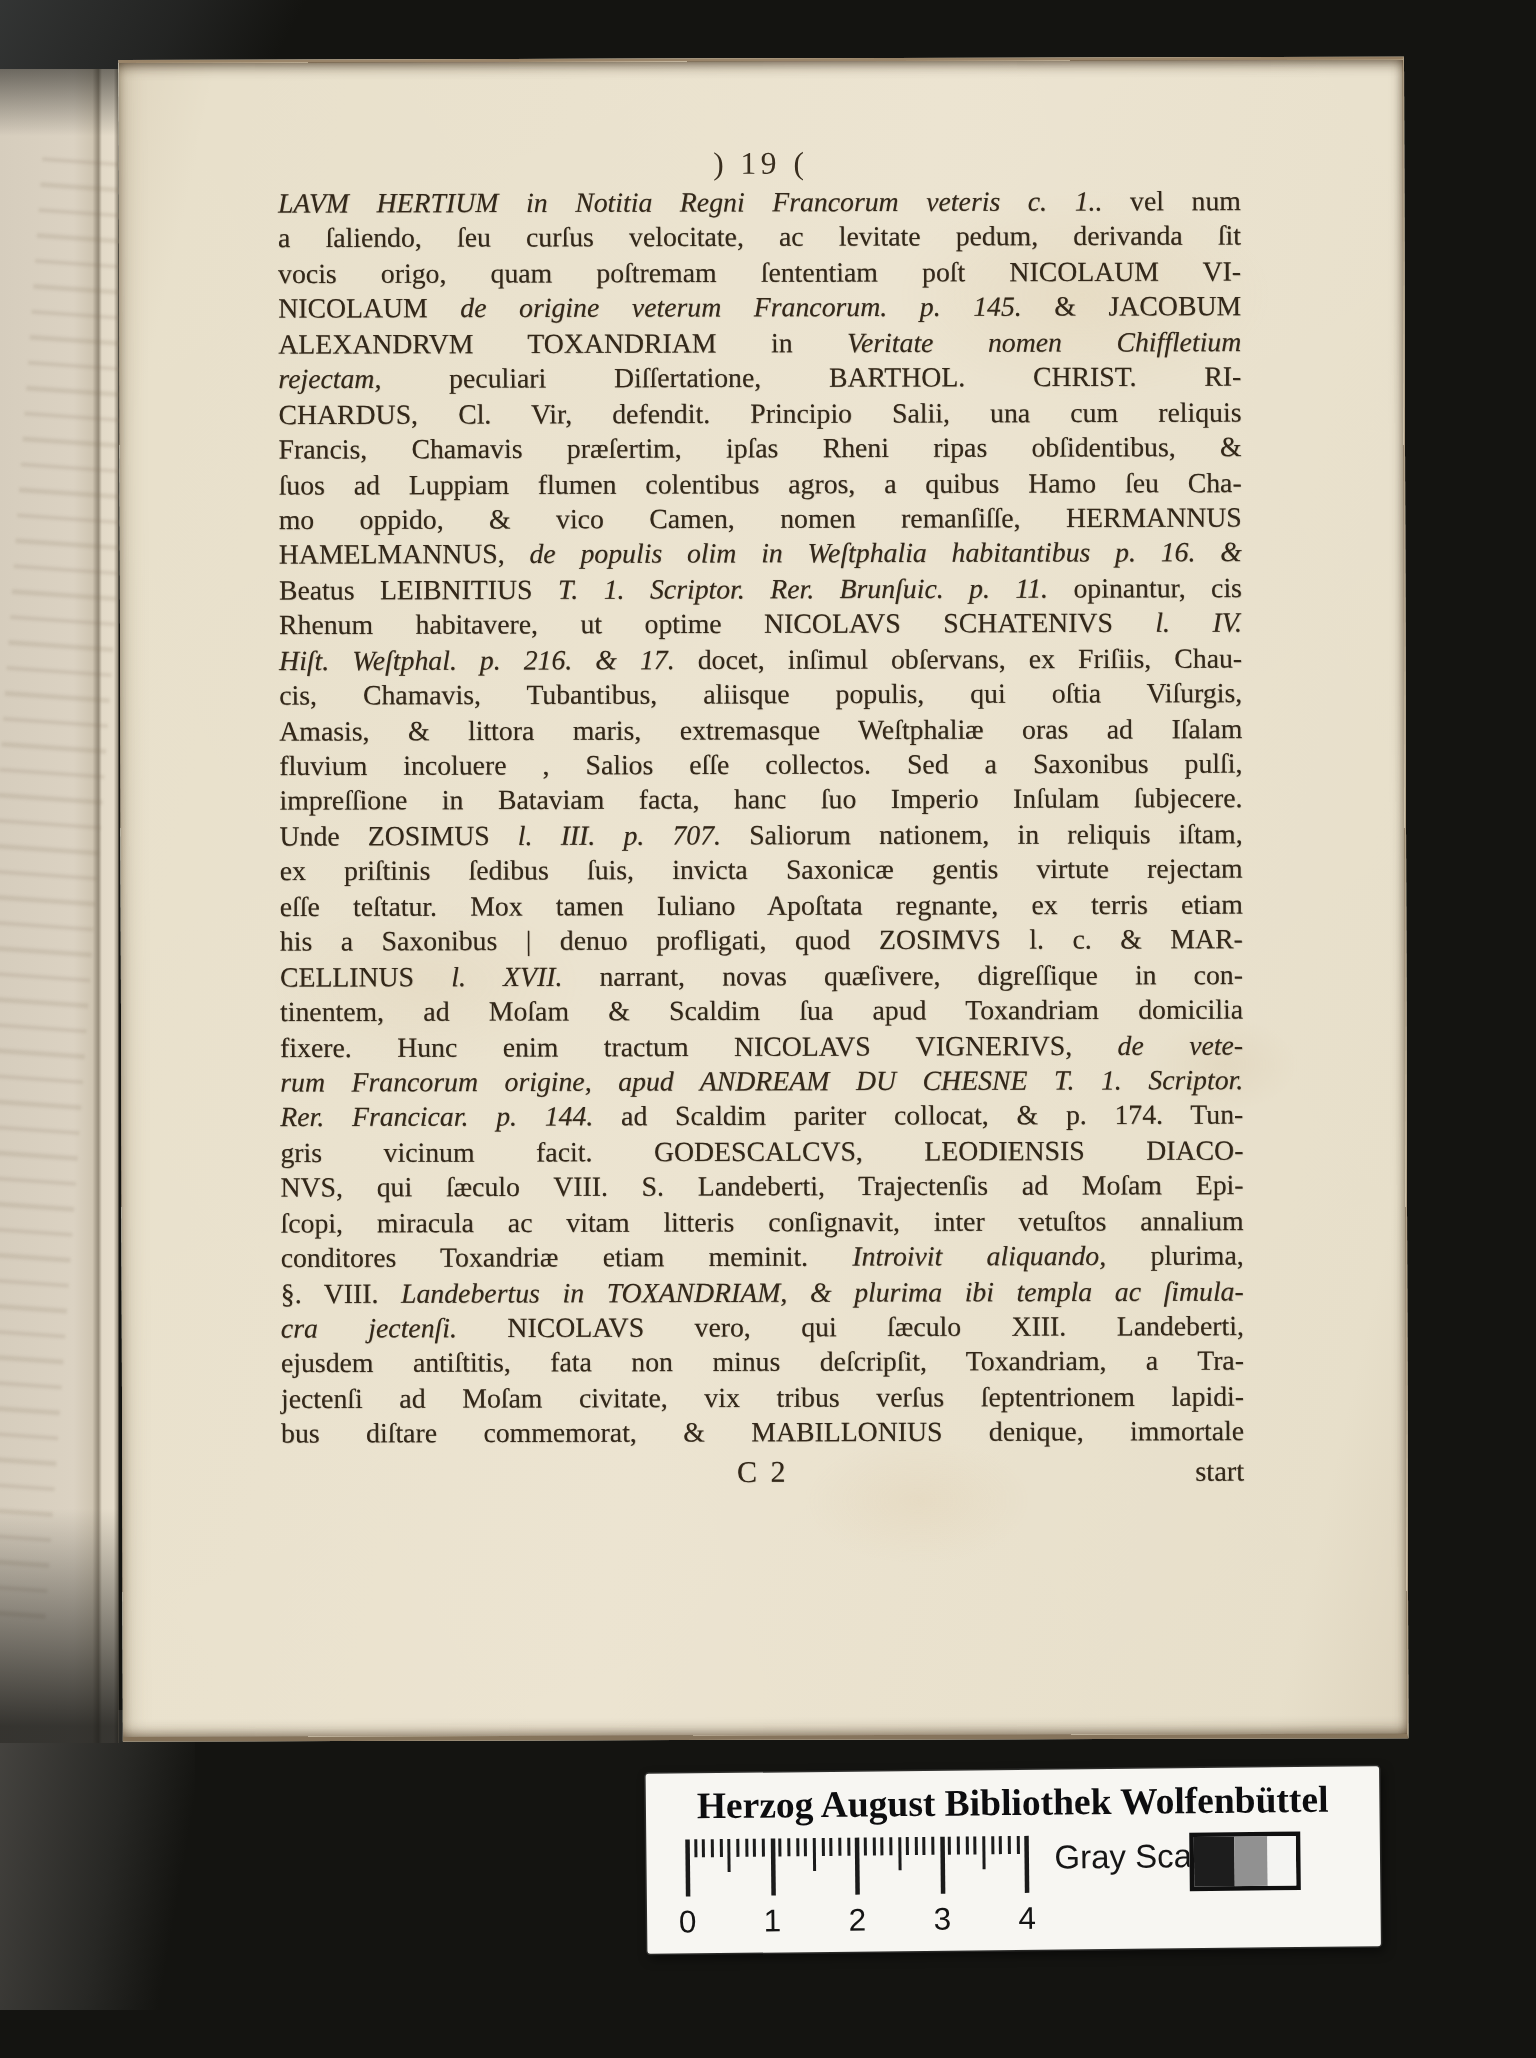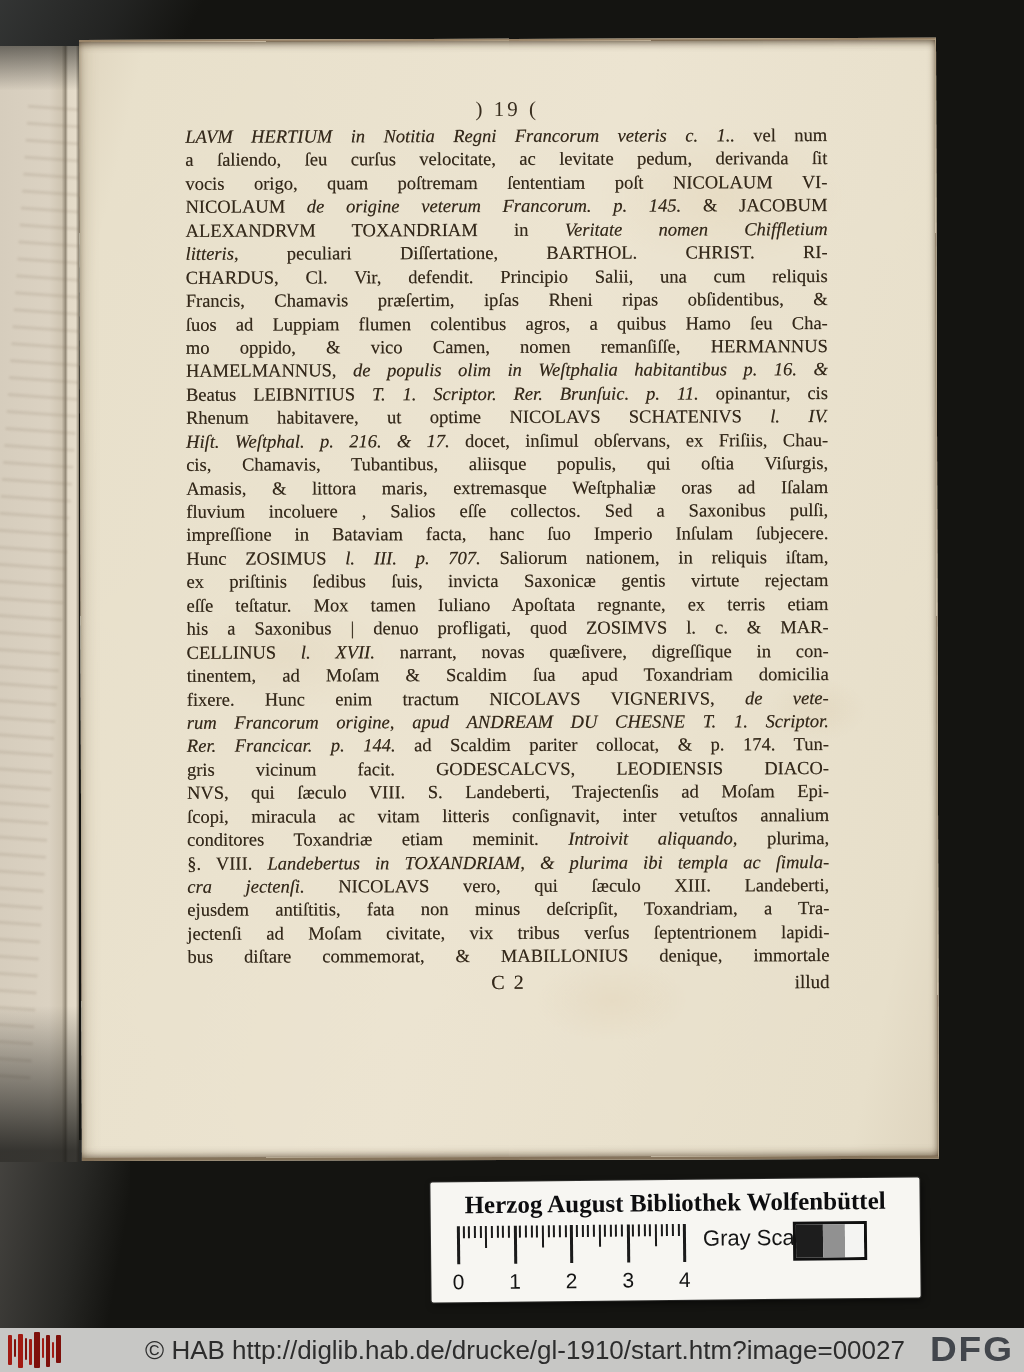--- a/index.html
+++ b/index.html
@@ -95,55 +95,55 @@
   </div>
 
   <div class="page">
     <div class="pagenum">) 19 (</div>
     <div class="tb" id="textblock">
         <div class="tl"><span class="it">LAVM HERTIUM in Notitia Regni Francorum veteris c. 1.. </span><span>vel num</span></div>
         <div class="tl"><span>a ſaliendo, ſeu curſus velocitate, ac levitate pedum, derivanda ſit</span></div>
         <div class="tl"><span>vocis origo, quam poſtremam ſententiam poſt NICOLAUM VI-</span></div>
         <div class="tl"><span>NICOLAUM </span><span class="it">de origine veterum Francorum. p. 145. </span><span>&amp; JACOBUM</span></div>
         <div class="tl"><span>ALEXANDRVM TOXANDRIAM in </span><span class="it">Veritate nomen Chiffletium</span></div>
-        <div class="tl"><span class="it">litteris, </span><span>peculiari Diſſertatione, BARTHOL. CHRIST. RI-</span></div>
+        <div class="tl"><span class="it">rejectam, </span><span>peculiari Diſſertatione, BARTHOL. CHRIST. RI-</span></div>
         <div class="tl"><span>CHARDUS, Cl. Vir, defendit. Principio Salii, una cum reliquis</span></div>
         <div class="tl"><span>Francis, Chamavis præſertim, ipſas Rheni ripas obſidentibus, &amp;</span></div>
         <div class="tl"><span>ſuos ad Luppiam flumen colentibus agros, a quibus Hamo ſeu Cha-</span></div>
         <div class="tl"><span>mo oppido, &amp; vico Camen, nomen remanſiſſe, HERMANNUS</span></div>
         <div class="tl"><span>HAMELMANNUS, </span><span class="it">de populis olim in Weſtphalia habitantibus p. 16. &amp;</span></div>
         <div class="tl"><span>Beatus LEIBNITIUS </span><span class="it">T. 1. Scriptor. Rer. Brunſuic. p. 11. </span><span>opinantur, cis</span></div>
         <div class="tl"><span>Rhenum habitavere, ut optime NICOLAVS SCHATENIVS </span><span class="it">l. IV.</span></div>
         <div class="tl"><span class="it">Hiſt. Weſtphal. p. 216. &amp; 17. </span><span>docet, inſimul obſervans, ex Friſiis, Chau-</span></div>
         <div class="tl"><span>cis, Chamavis, Tubantibus, aliisque populis, qui oſtia Viſurgis,</span></div>
         <div class="tl"><span>Amasis, &amp; littora maris, extremasque Weſtphaliæ oras ad Iſalam</span></div>
         <div class="tl"><span>fluvium incoluere , Salios eſſe collectos. Sed a Saxonibus pulſi,</span></div>
         <div class="tl"><span>impreſſione in Bataviam facta, hanc ſuo Imperio Inſulam ſubjecere.</span></div>
-        <div class="tl"><span>Hunc ZOSIMUS </span><span class="it">l. III. p. 707. </span><span>Saliorum nationem, in reliquis iſtam,</span></div>
+        <div class="tl"><span>Unde ZOSIMUS </span><span class="it">l. III. p. 707. </span><span>Saliorum nationem, in reliquis iſtam,</span></div>
         <div class="tl"><span>ex priſtinis ſedibus ſuis, invicta Saxonicæ gentis virtute rejectam</span></div>
         <div class="tl"><span>eſſe teſtatur. Mox tamen Iuliano Apoſtata regnante, ex terris etiam</span></div>
         <div class="tl"><span>his a Saxonibus | denuo profligati, quod ZOSIMVS l. c. &amp; MAR-</span></div>
         <div class="tl"><span>CELLINUS </span><span class="it">l. XVII. </span><span>narrant, novas quæſivere, digreſſique in con-</span></div>
         <div class="tl"><span>tinentem, ad Moſam &amp; Scaldim ſua apud Toxandriam domicilia</span></div>
         <div class="tl"><span>fixere. Hunc enim tractum NICOLAVS VIGNERIVS, </span><span class="it">de vete-</span></div>
         <div class="tl"><span class="it">rum Francorum origine, apud ANDREAM DU CHESNE T. 1. Scriptor.</span></div>
         <div class="tl"><span class="it">Rer. Francicar. p. 144. </span><span>ad Scaldim pariter collocat, &amp; p. 174. Tun-</span></div>
         <div class="tl"><span>gris vicinum facit. GODESCALCVS, LEODIENSIS DIACO-</span></div>
         <div class="tl"><span>NVS, qui ſæculo VIII. S. Landeberti, Trajectenſis ad Moſam Epi-</span></div>
         <div class="tl"><span>ſcopi, miracula ac vitam litteris conſignavit, inter vetuſtos annalium</span></div>
         <div class="tl"><span>conditores Toxandriæ etiam meminit. </span><span class="it">Introivit aliquando, </span><span>plurima,</span></div>
         <div class="tl"><span>§. VIII. </span><span class="it">Landebertus in TOXANDRIAM, &amp; plurima ibi templa ac ſimula-</span></div>
         <div class="tl"><span class="it">cra jectenſi. </span><span>NICOLAVS vero, qui ſæculo XIII. Landeberti,</span></div>
         <div class="tl"><span>ejusdem antiſtitis, fata non minus deſcripſit, Toxandriam, a Tra-</span></div>
         <div class="tl"><span>jectenſi ad Moſam civitate, vix tribus verſus ſeptentrionem lapidi-</span></div>
         <div class="tl"><span>bus diſtare commemorat, &amp; MABILLONIUS denique, immortale</span></div>
       </div>
     <div class="sig-row">
       <span class="sig">C 2</span>
-      <span class="catch">illud</span>
+      <span class="catch">start</span>
     </div>
   </div>
 
   <div class="label">
     <div class="label-title">Herzog August Bibliothek Wolfenbüttel</div>
     <div class="ruler">
       <div id="ruler-ticks">
           <div class="tick major" style="left: 0px;"></div>
           <div class="tick" style="left: 5.66px;"></div>
           <div class="tick" style="left: 11.32px;"></div>
@@ -195,30 +195,14 @@
         </div>
     </div>
     <span class="gs-label">Gray Scale</span>
     <div class="gs-patch" id="gs-patch">
         <div class="gs-cell" style="width: 40%; background: rgb(29, 29, 29);"></div>
         <div class="gs-cell" style="width: 32%; background: rgb(145, 145, 145);"></div>
         <div class="gs-cell" style="width: 28%; background: rgb(244, 244, 242);"></div>
       </div>
   </div>
 
-  <div class="footer">
-    <div class="hab-logo" id="hab-logo">
-        <div class="hab-bar" style="width: 4px; height: 30px; background: rgb(162, 26, 18); transform: translateY(0px);"></div>
-        <div class="hab-bar" style="width: 2px; height: 18px; background: rgb(126, 16, 11); transform: translateY(-2px);"></div>
-        <div class="hab-bar" style="width: 5px; height: 34px; background: rgb(162, 26, 18); transform: translateY(1px);"></div>
-        <div class="hab-bar" style="width: 2px; height: 22px; background: rgb(126, 16, 11); transform: translateY(-1px);"></div>
-        <div class="hab-bar" style="width: 3px; height: 26px; background: rgb(162, 26, 18); transform: translateY(2px);"></div>
-        <div class="hab-bar" style="width: 6px; height: 36px; background: rgb(126, 16, 11); transform: translateY(0px);"></div>
-        <div class="hab-bar" style="width: 2px; height: 20px; background: rgb(162, 26, 18); transform: translateY(-2px);"></div>
-        <div class="hab-bar" style="width: 4px; height: 32px; background: rgb(126, 16, 11); transform: translateY(1px);"></div>
-        <div class="hab-bar" style="width: 2px; height: 16px; background: rgb(162, 26, 18); transform: translateY(0px);"></div>
-        <div class="hab-bar" style="width: 5px; height: 28px; background: rgb(126, 16, 11); transform: translateY(-1px);"></div>
-      </div>
-    <div class="footer-url">© HAB http://diglib.hab.de/drucke/gl-1910/start.htm?image=00027</div>
-    <div class="dfg">DFG</div>
-  </div>
 
 </div>
 
 </body></html>

